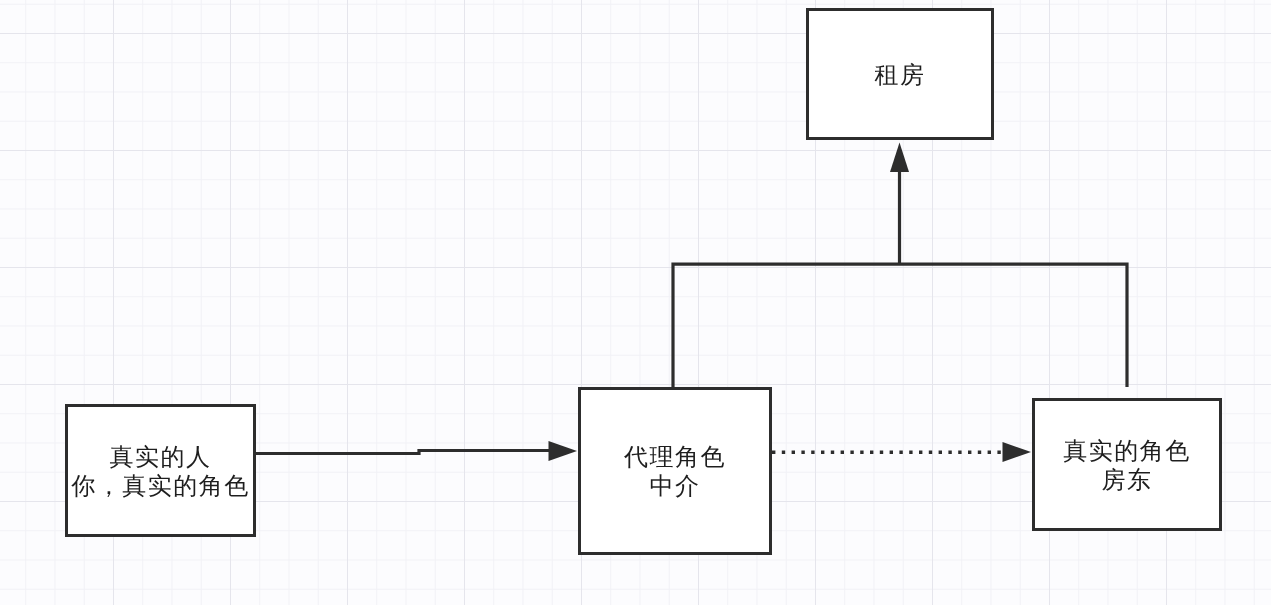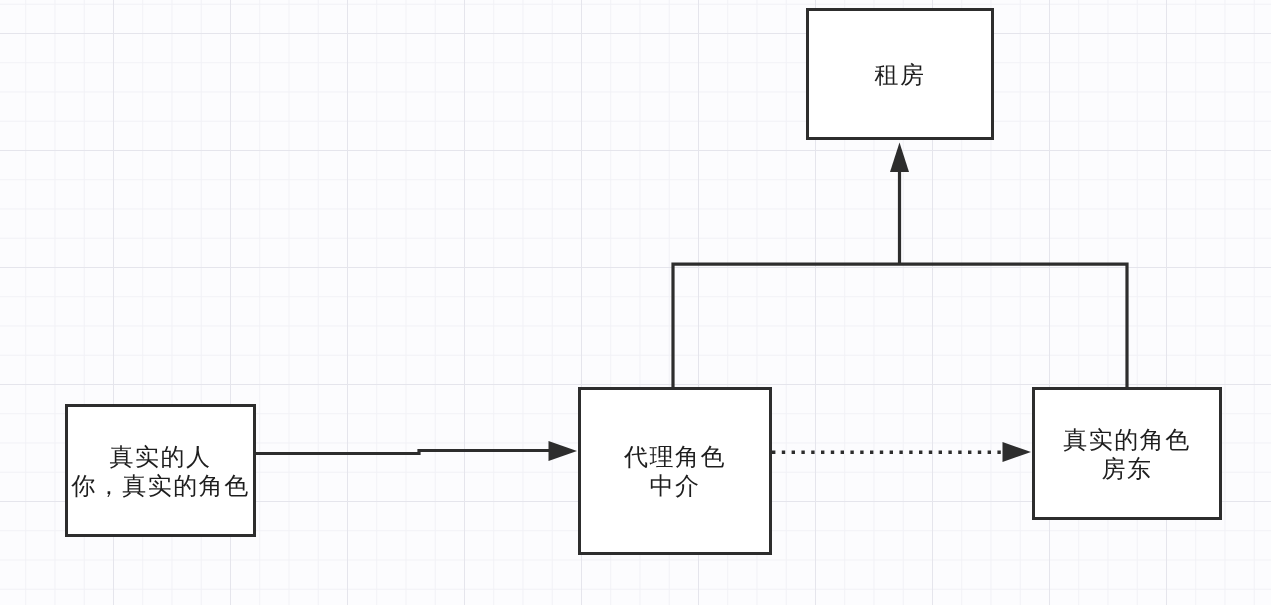--- a/index.html
+++ b/index.html
@@ -38,21 +38,21 @@
     text-align: center;
     color: #1e1e1e;
     font-size: 24px;
     line-height: 29px;
     letter-spacing: 1.5px;
     white-space: nowrap;
   }
   .node-rent        { left: 806px;  top: 8px;   width: 188px; height: 132px; }
   .node-real-person { left: 65px;   top: 404px; width: 191px; height: 133px; }
   .node-proxy-role  { left: 578px;  top: 387px; width: 194px; height: 168px; }
-  .node-real-role   { left: 1032px; top: 387px; width: 190px; height: 133px; }
+  .node-real-role   { left: 1032px; top: 398px; width: 190px; height: 133px; }
   .edge-stroke { stroke: #2d2d2d; stroke-width: 3.2; fill: none; }
   .edge-dotted { stroke-dasharray: 3.4 6.4; stroke-width: 3.5; stroke-linecap: butt; }
   .edge-head   { fill: #2d2d2d; stroke: none; }
 </style>
 </head>
 <body>
 
 <div class="canvas">
 
   <svg class="edges-layer" viewBox="0 0 1271 605" xmlns="http://www.w3.org/2000/svg">

